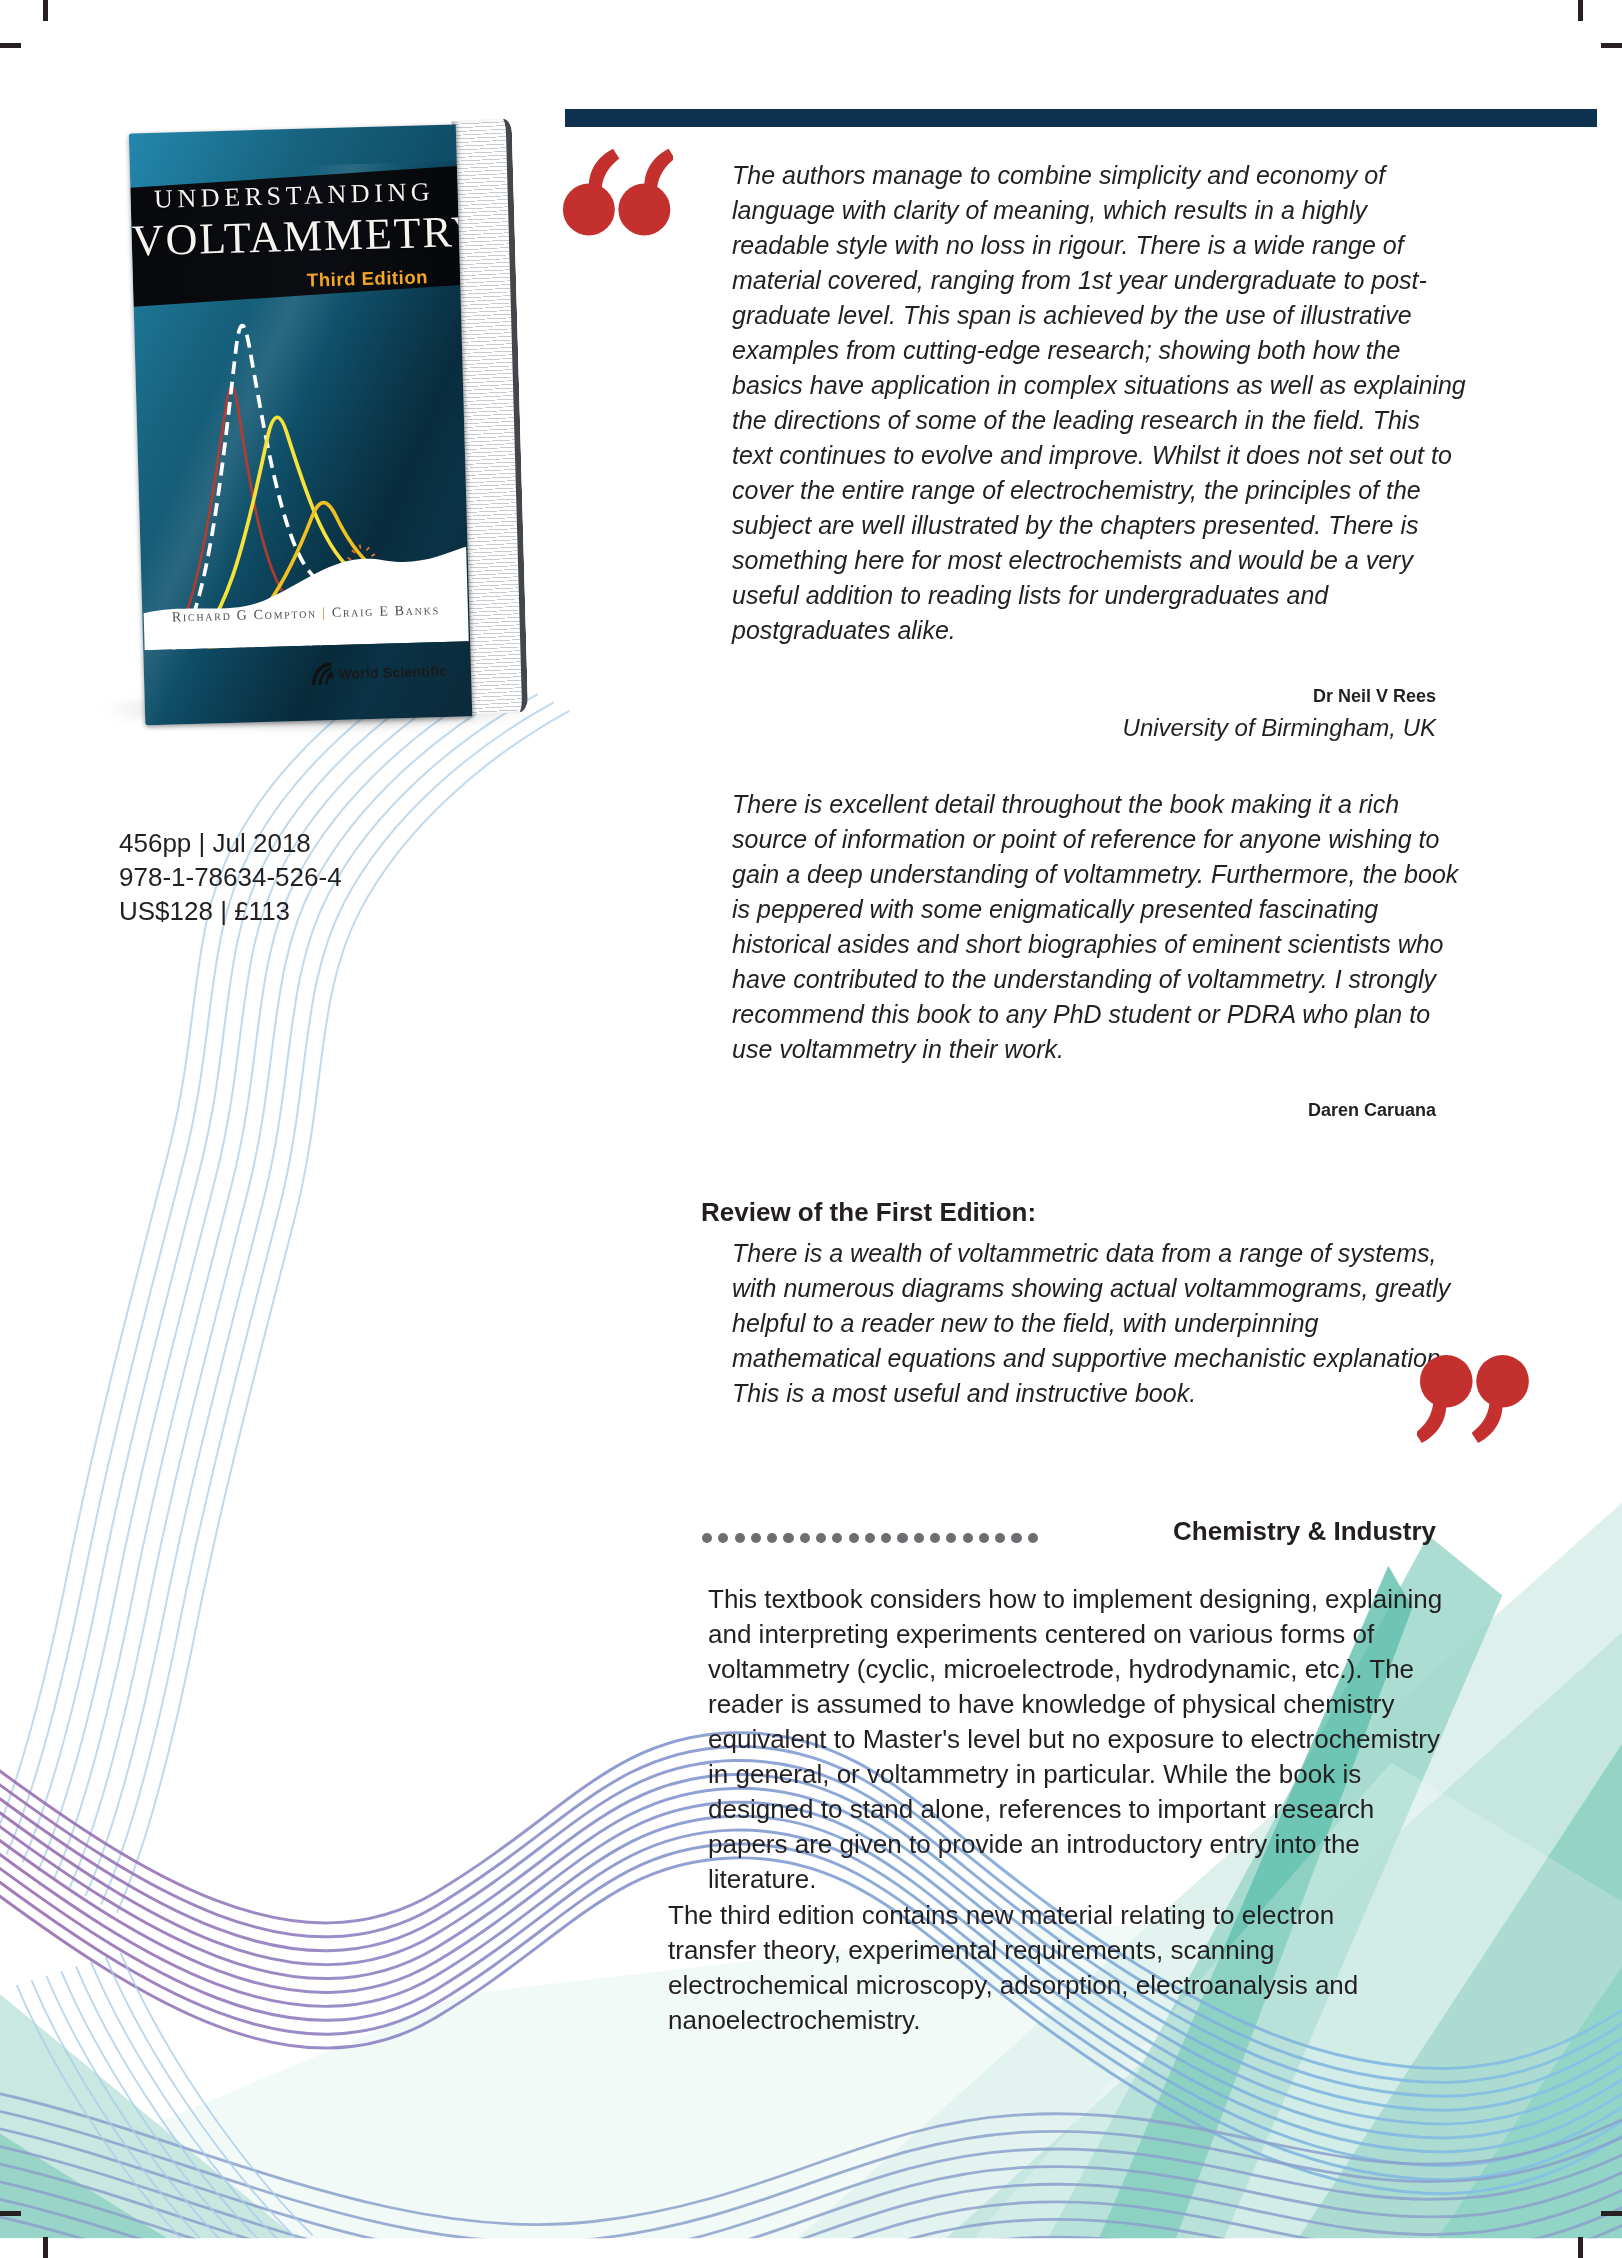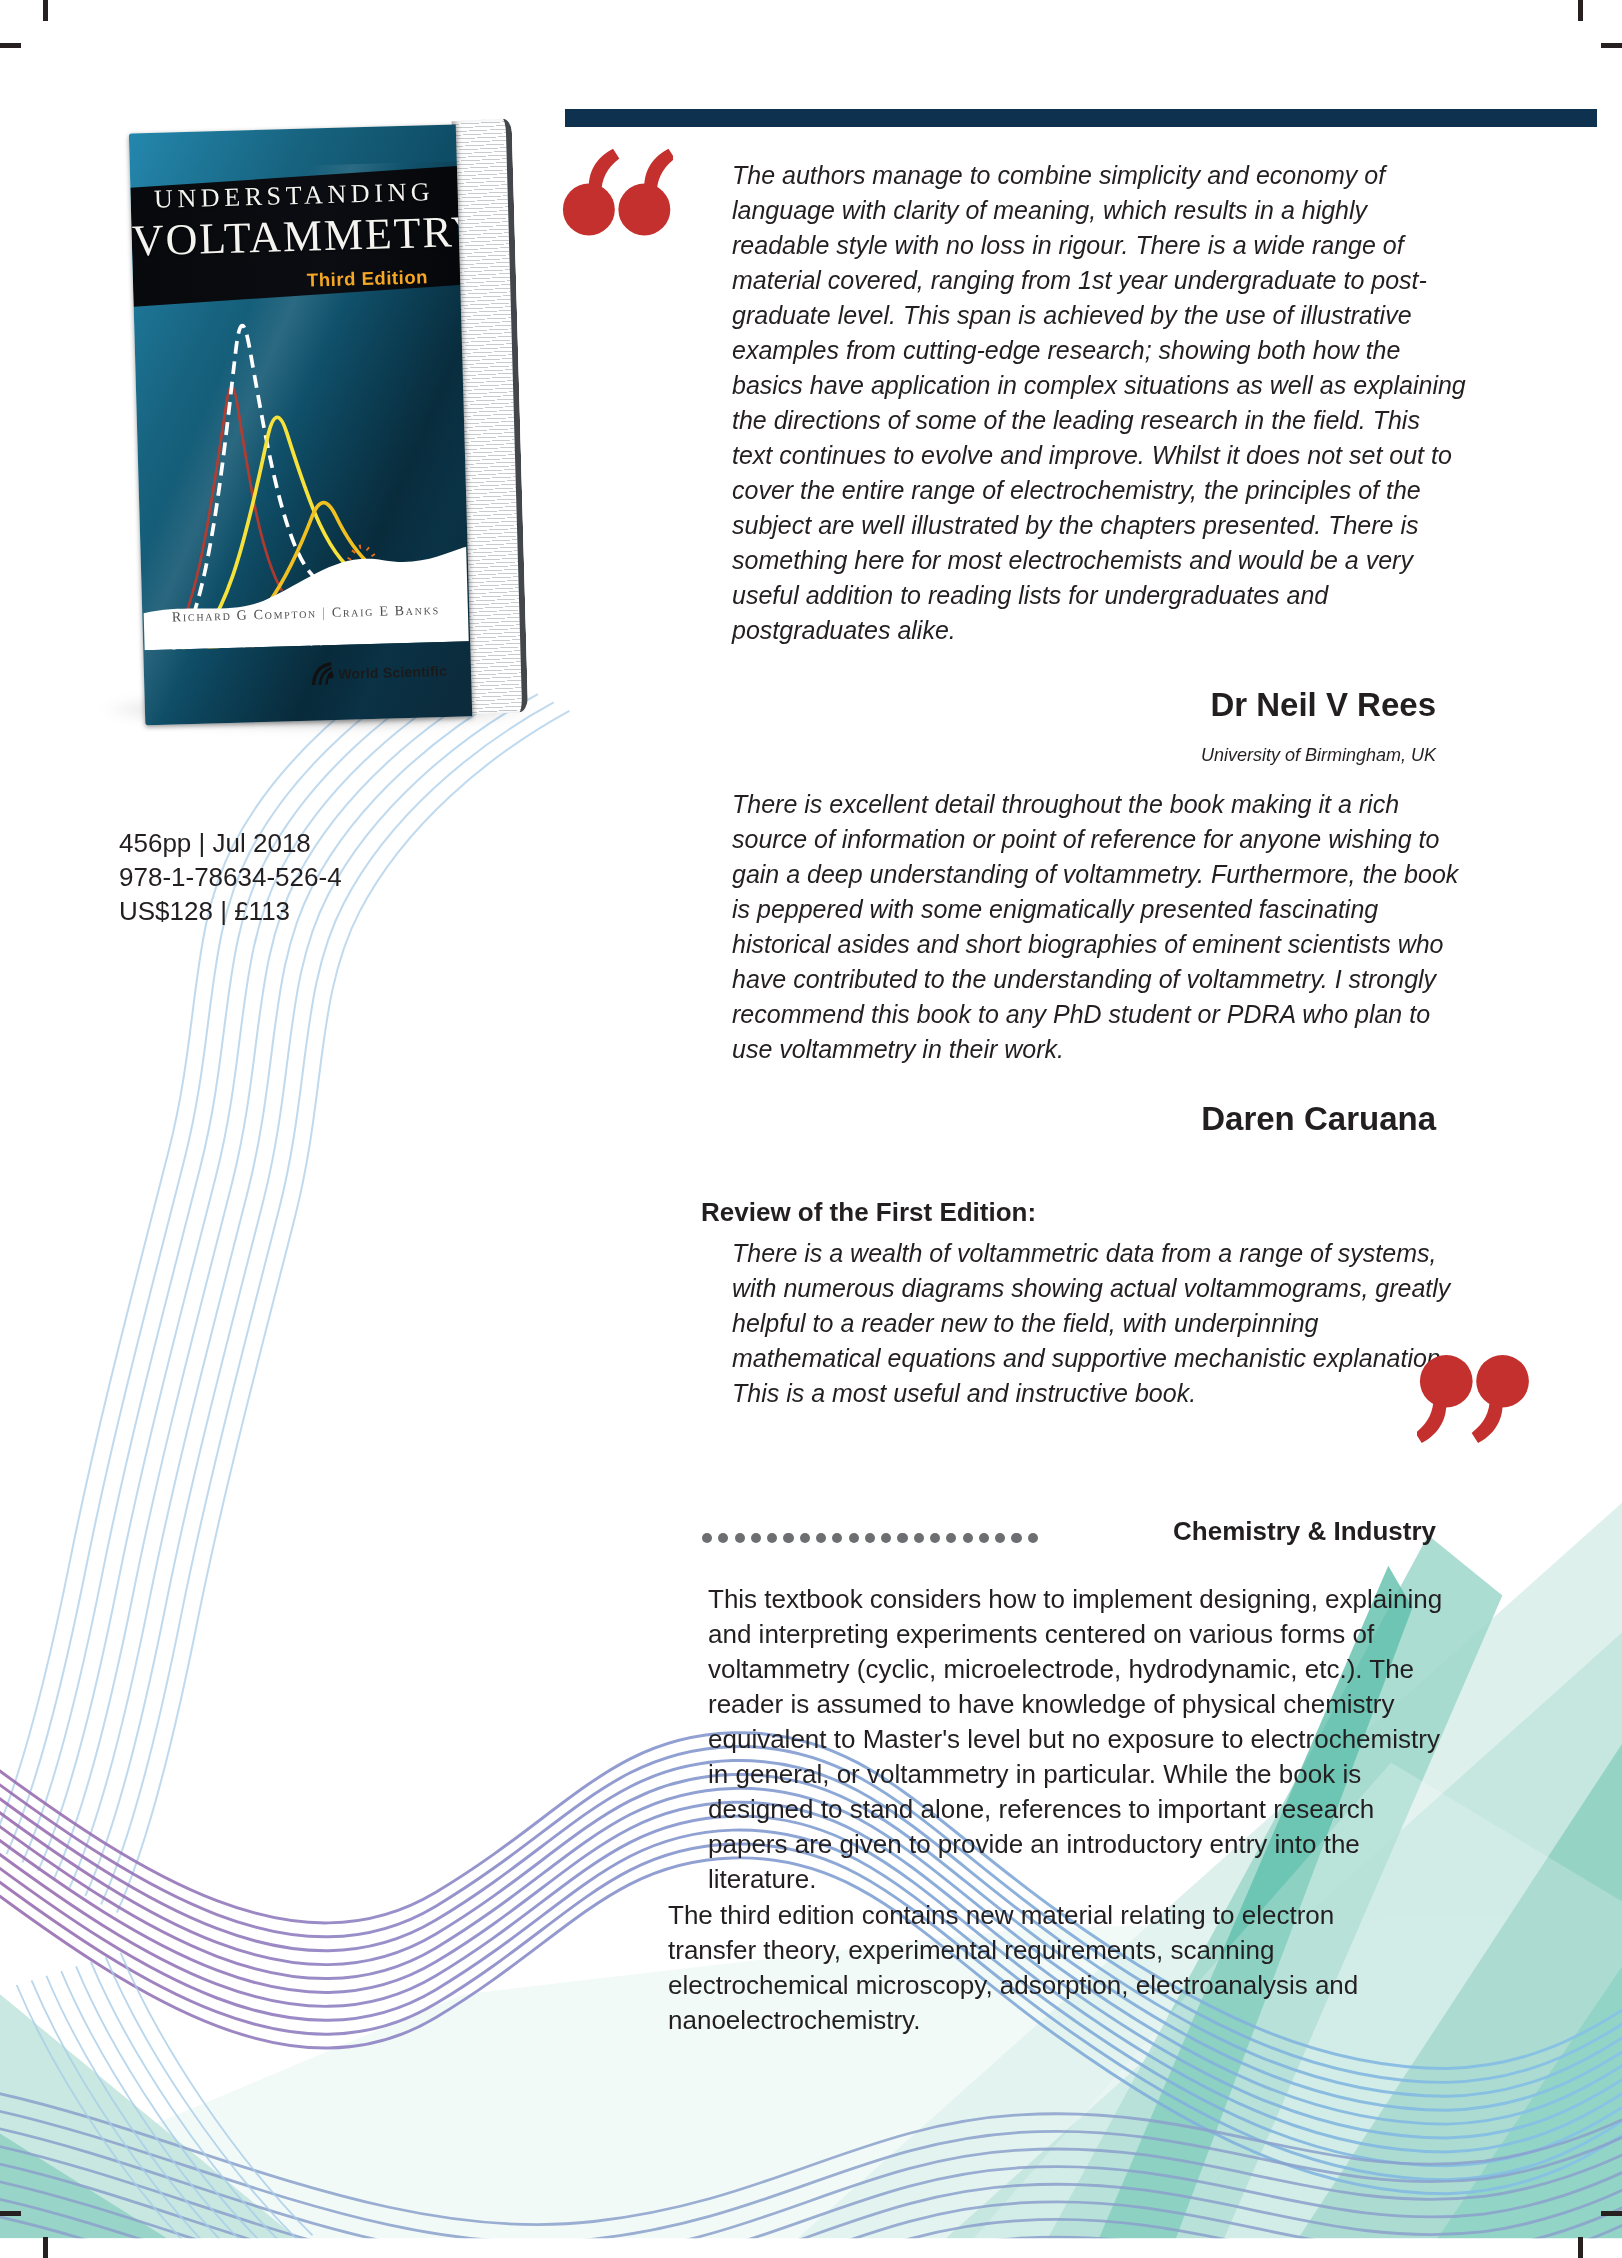--- a/index.html
+++ b/index.html
@@ -46,22 +46,22 @@
   #cover-publisher span{font-size:14px;font-weight:bold;color:#1a1a1a;letter-spacing:0.2px;}
 
   
   #book-details{position:absolute;left:119px;top:826px;width:390px;z-index:2;
     text-align:left;font-size:26px;line-height:34px;color:#231f20;}
 
   
   .col{position:absolute;left:701px;width:735px;z-index:3;}
   .quote-text{font-style:italic;font-size:25px;line-height:35px;color:#231f20;margin-left:31px;}
   .attr{ text-align:right;}
-  .attr .name{font-weight:bold;font-size:33px;font-style:normal;}
-  .attr .affil{font-style:italic;font-size:18px;margin-top:21px;}
+  .attr .name{font-weight:bold;font-size:18px;font-style:normal;}
+  .attr .affil{font-style:italic;font-size:24px;margin-top:7px;}
   #review-heading{font-weight:bold;font-size:26px;}
   .body-text{font-size:26px;line-height:35px;color:#231f20;}
   #open-quote{position:absolute;left:562px;top:147px;z-index:3;}
   #close-quote{position:absolute;left:1417px;top:1354px;z-index:3;}
   #chem-attr{font-weight:bold;font-size:26px;text-align:right;}
 
   
   #dots{position:absolute;left:702px;top:1529px;z-index:3;white-space:nowrap;}
   #dots i{display:inline-block;width:10.2px;height:10.2px;border-radius:50%;background:#6d6e71;margin-right:6.1px;}
 </style>

